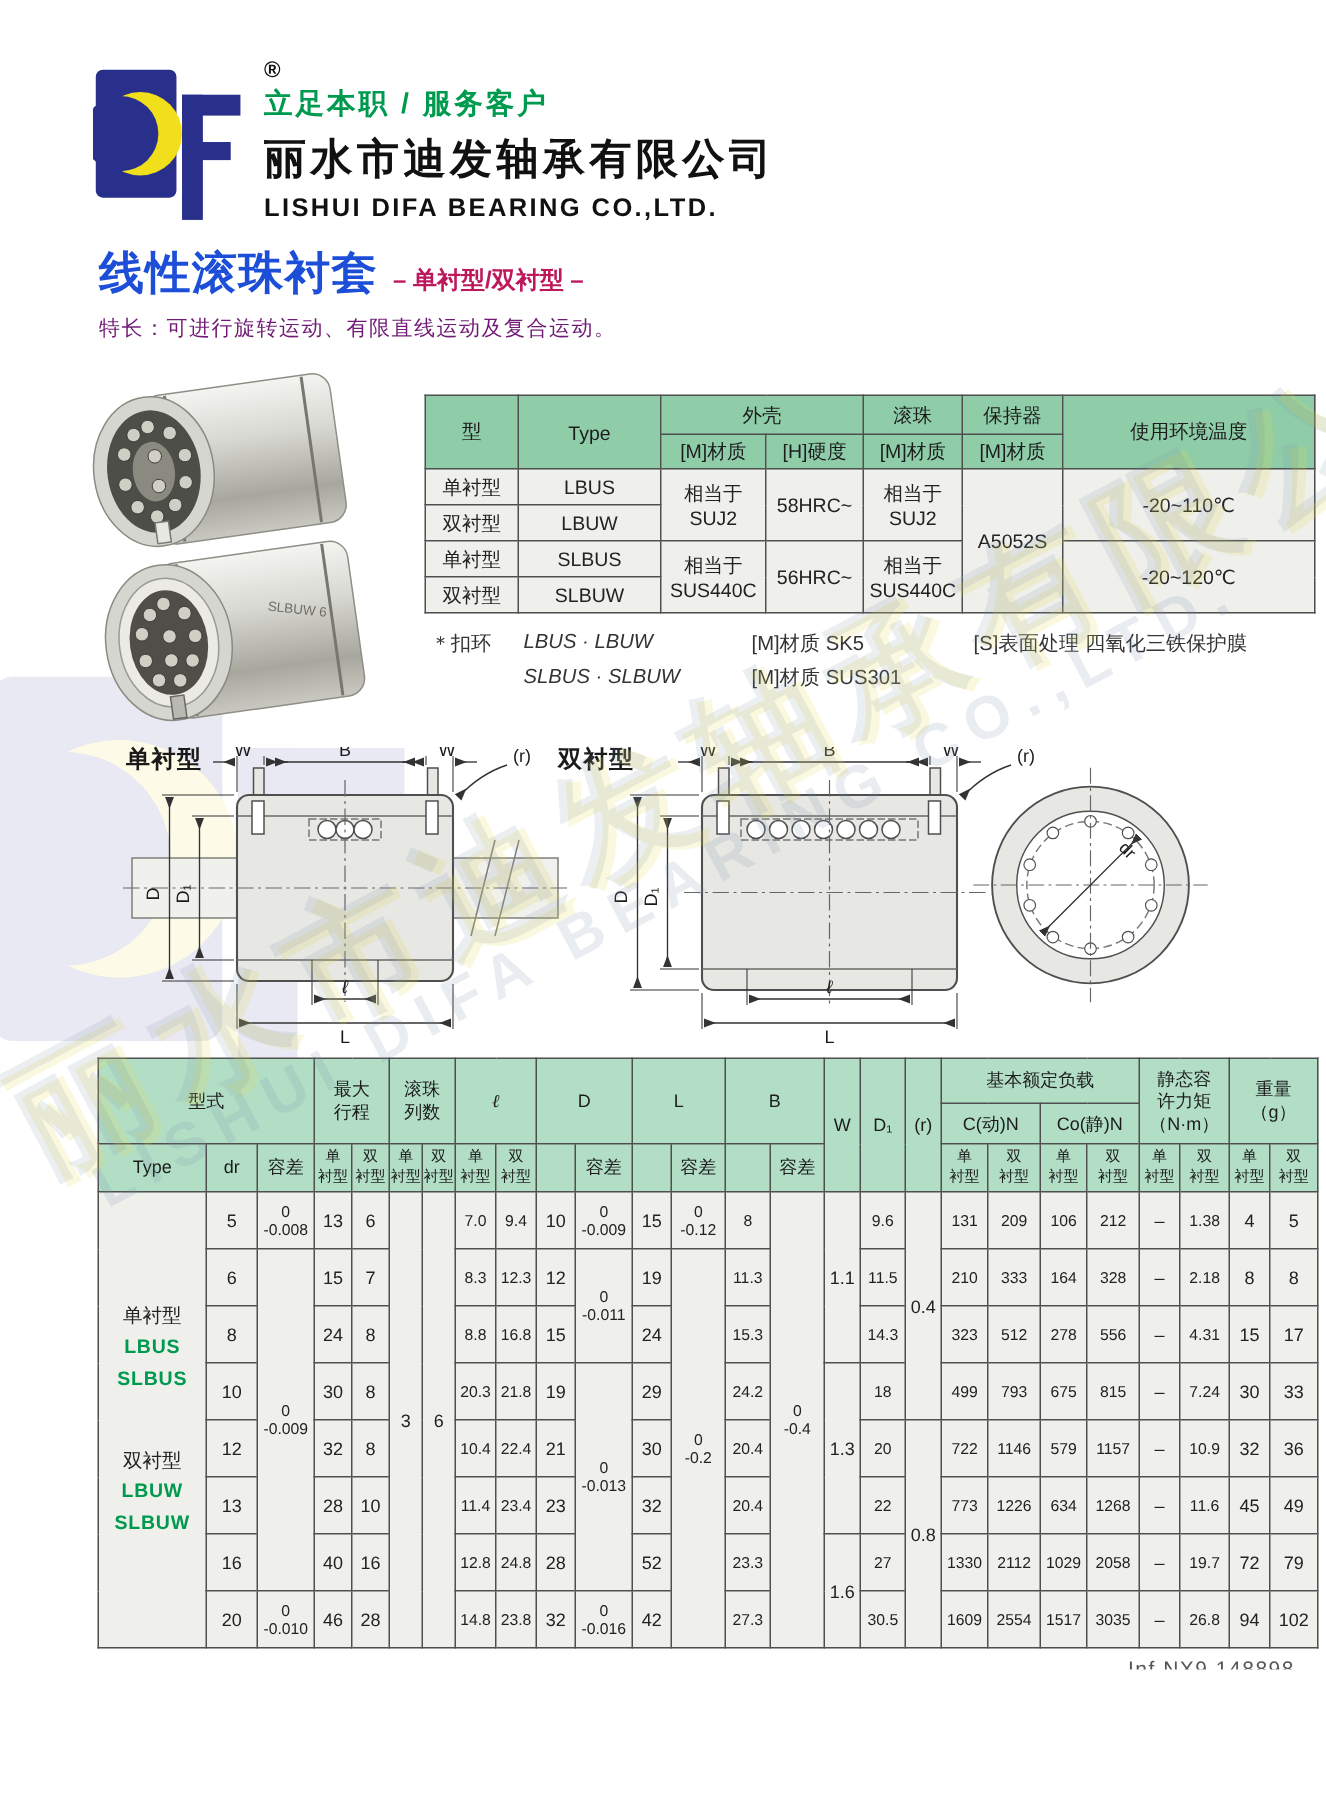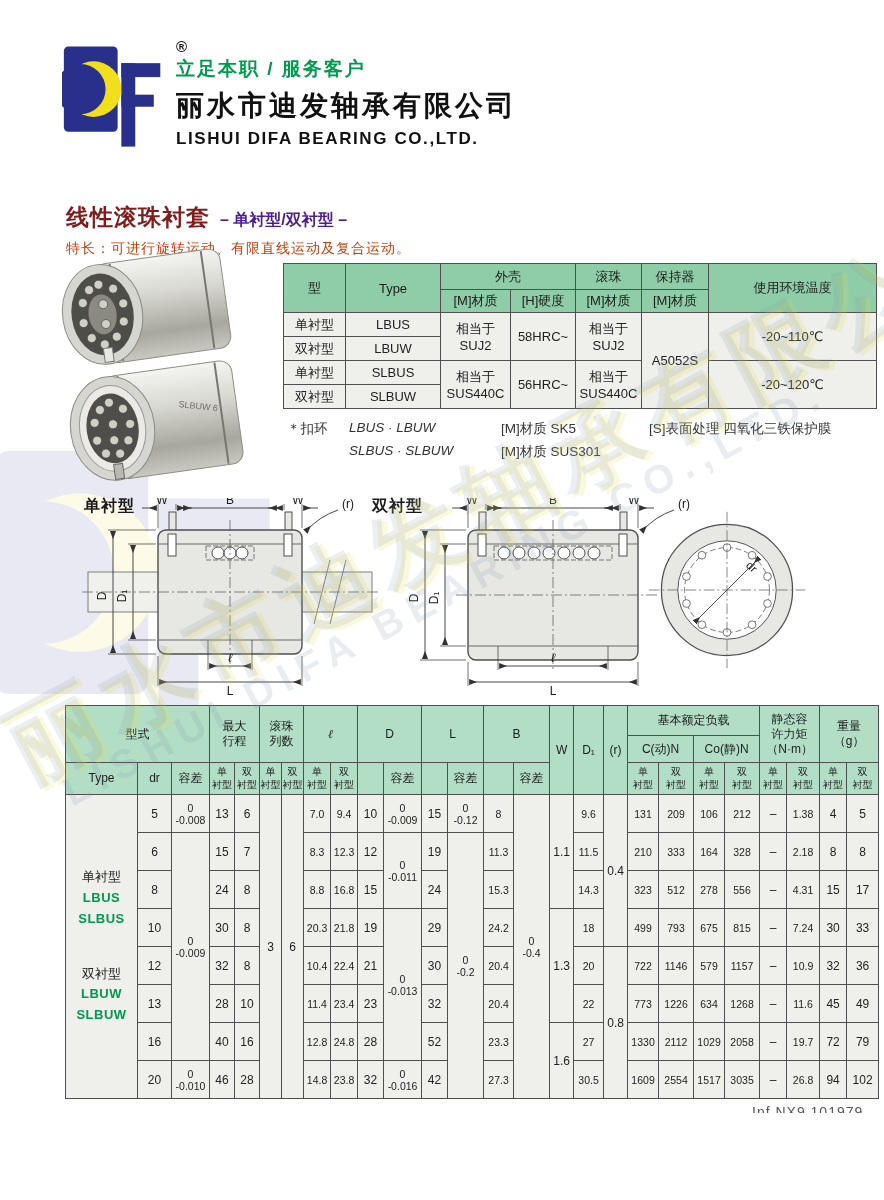--- a/index.html
+++ b/index.html
@@ -12,24 +12,24 @@
   .logo { width:102px; height:118px; flex:none; }
   .brand-text { margin-left:12px; position:relative; padding-top:18px; }
   .reg { position:absolute; left:0; top:0; font-size:15px; font-weight:bold; color:#111; }
   .tagline { color:#009a4f; font-weight:bold; font-size:19px; letter-spacing:2px; }
   .company-cn { font-size:28px; font-weight:bold; color:#111; letter-spacing:3px; margin-top:5px; }
   .company-en { font-size:17px; font-weight:bold; color:#111; letter-spacing:1.6px; margin-top:4px; }
 
   
   .title-block { position:absolute; left:66px; top:162px; width:700px; }
   .title-line { display:flex; align-items:baseline; gap:10px; }
-  .title-cn { color:#7f1d1d; font-size:23px; font-weight:bold; letter-spacing:1px;margin-top:40px; }
-  .title-variant { font-size:16px; font-weight:bold; color:#4c1d95; }
+  .title-cn { color:#1d4ed8; font-size:30px; font-weight:bold; letter-spacing:1px; }
+  .title-variant { font-size:16px; font-weight:bold; color:#be185d; }
   .title-en { font-size:17.5px; color:#222; margin-top:3px; }
-  .title-feat { font-size:14px; color:#c2410c; margin-top:7px; letter-spacing:1px; }
+  .title-feat { font-size:14px; color:#701a75; margin-top:7px; letter-spacing:1px; }
 
   
   table { border-collapse:collapse; table-layout:fixed; }
   th,td { border:1px solid #4f4f4f; text-align:center; vertical-align:middle; font-weight:normal; }
   .pre { white-space:pre-line; }
 
   
   .spec-wrap { position:absolute; left:283px; top:263px; }
   .spec { width:593px; }
   .spec th { background:#8fcda9; font-size:13px; height:26px; color:#1c1c1c; }
@@ -704,18 +704,18 @@
         <td class="sm">3035</td>
         <td>–</td>
         <td class="sm">26.8</td>
         <td>94</td>
         <td>102</td>
       </tr>
     </tbody>
       </table>
   </div>
 
-  <div class="footer-code">Inf NX9 101979</div>
+  <div class="footer-code">Inf NX9 148898</div>
 
   <div class="wm wm1">丽水市迪发轴承有限公司</div>
   <div class="wm wm2">LISHUI DIFA BEARING CO.,LTD.</div>
 
 </div>
 
 </body></html>

